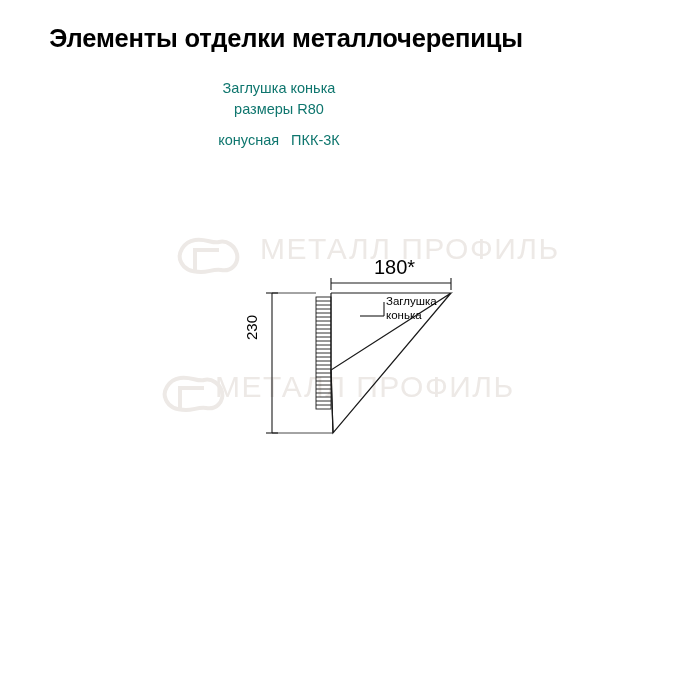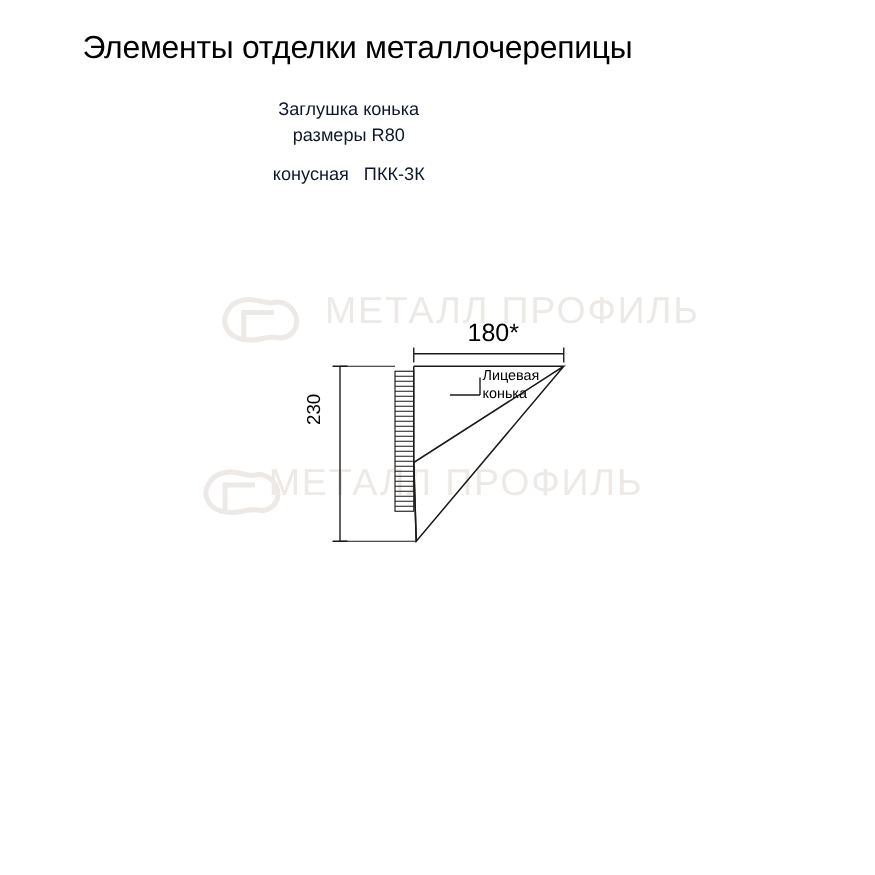--- a/index.html
+++ b/index.html
@@ -20,33 +20,33 @@
     width: 700px;
     height: 700px;
   }
   .title {
     position: absolute;
     top: 24px;
     left: 0;
     width: 572px;
     text-align: center;
     font-size: 25.5px;
-    font-weight: normal;
+    font-weight: bold;
     letter-spacing: -0.2px;
     color: #000000;
   }
   .subtitle {
     position: absolute;
     top: 78px;
     left: 0;
     width: 558px;
     text-align: center;
     font-size: 14.5px;
     line-height: 21px;
-    color: #0f172a;
+    color: #0f766e;
   }
   .subtitle .ln {
     display: block;
   }
   .subtitle .ln3 {
     margin-top: 10px;
   }
   .subtitle .sp {
     display: inline-block;
     width: 12px;
@@ -207,18 +207,18 @@
           <line x1="384" y1="76" x2="384" y2="62"></line>
         </g>
       </g>
     </svg>
   </div>
 
   <div class="dim-180">180*</div>
   <div class="dim-230">230</div>
 
   <div class="label-face">
-    <div>Лицевая</div>
+    <div>Заглушка</div>
     <div>конька</div>
   </div>
 
 
 </div>
 
 </body></html>

